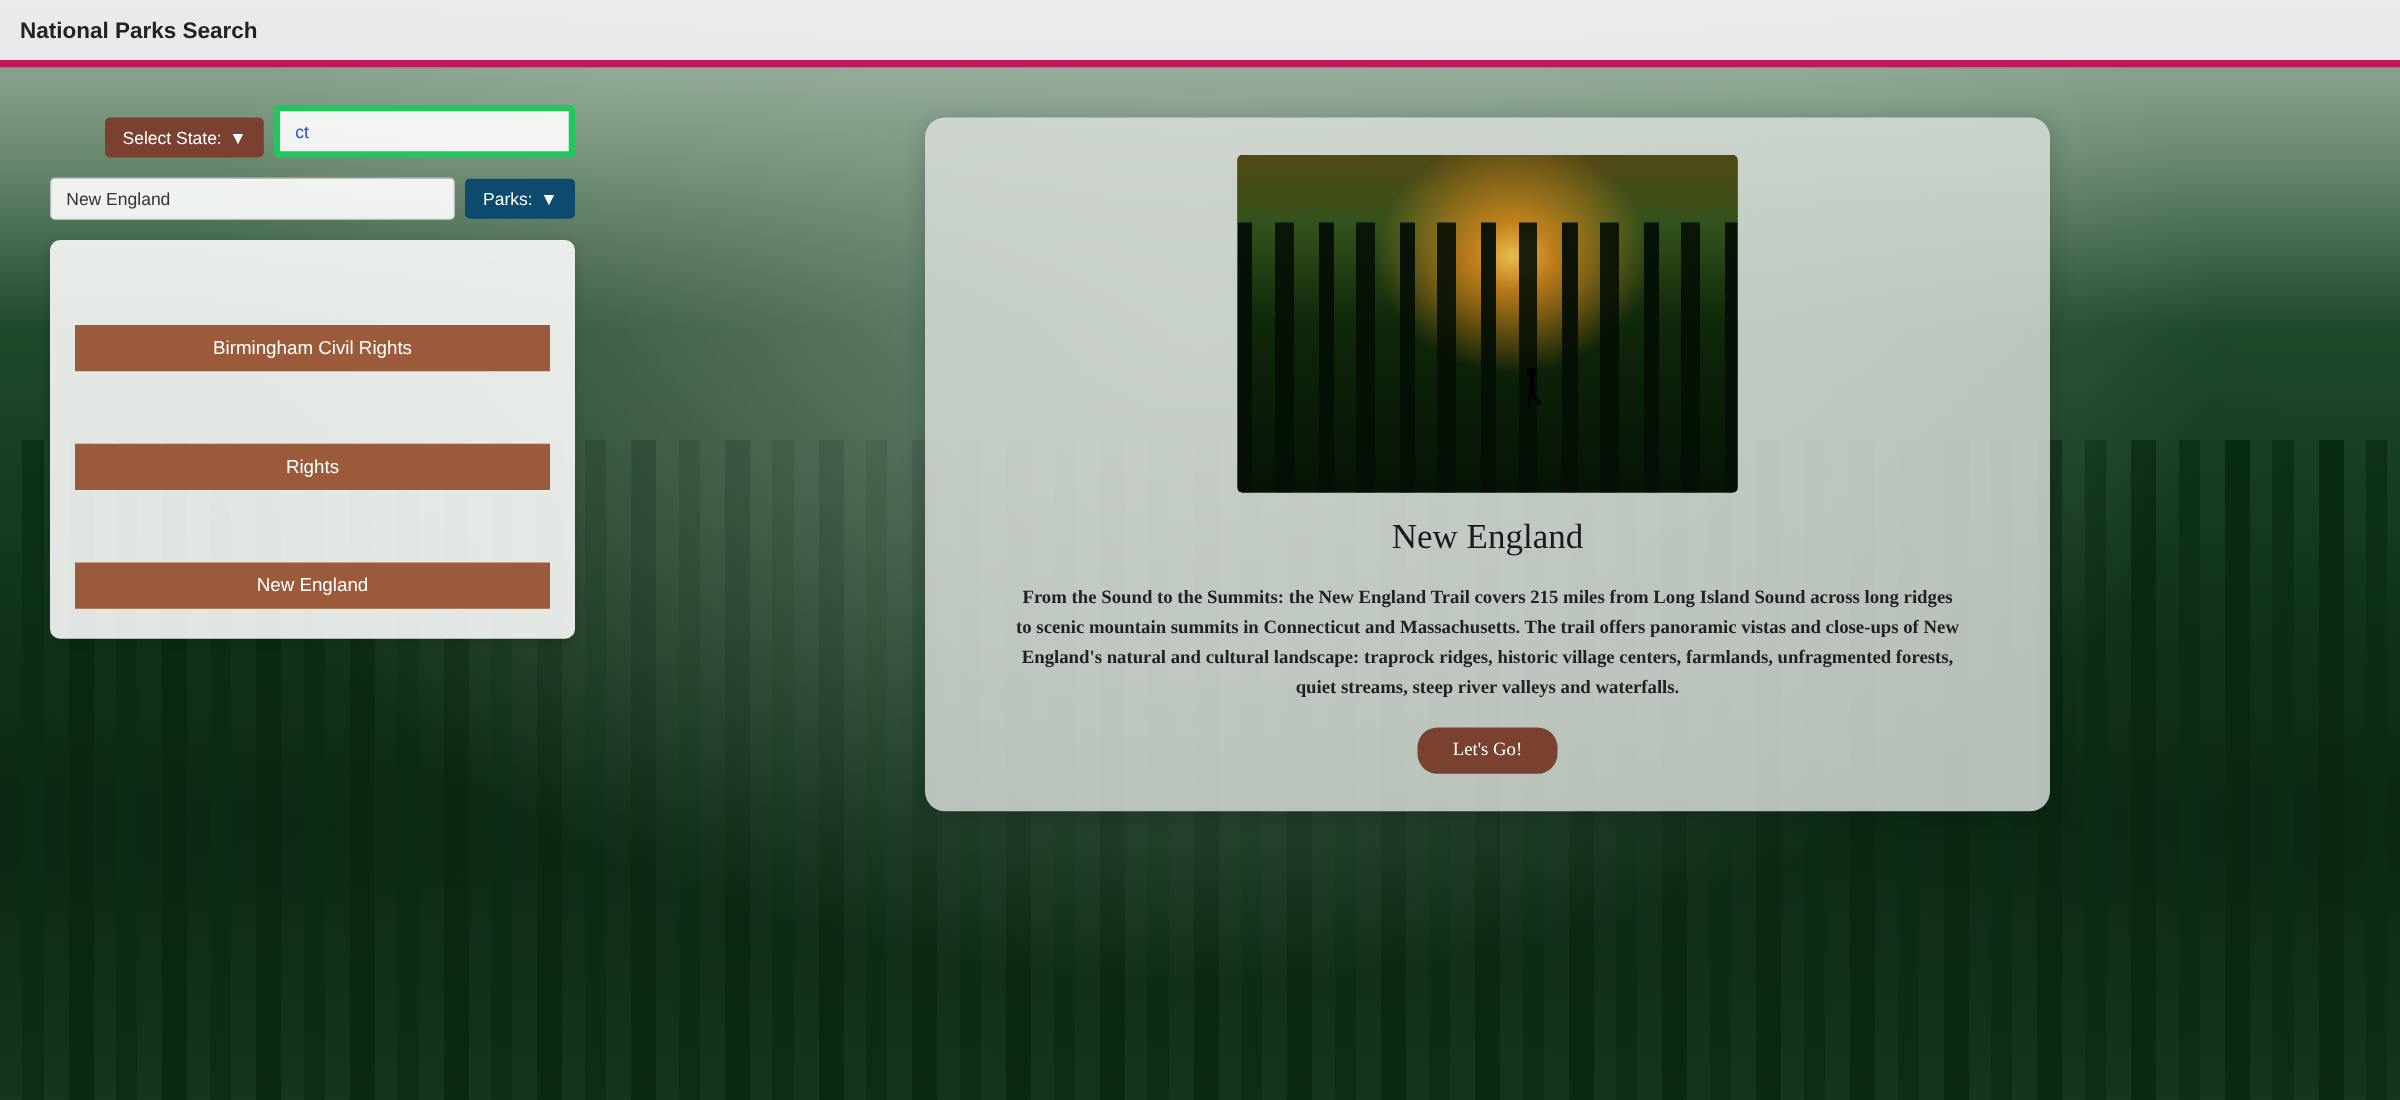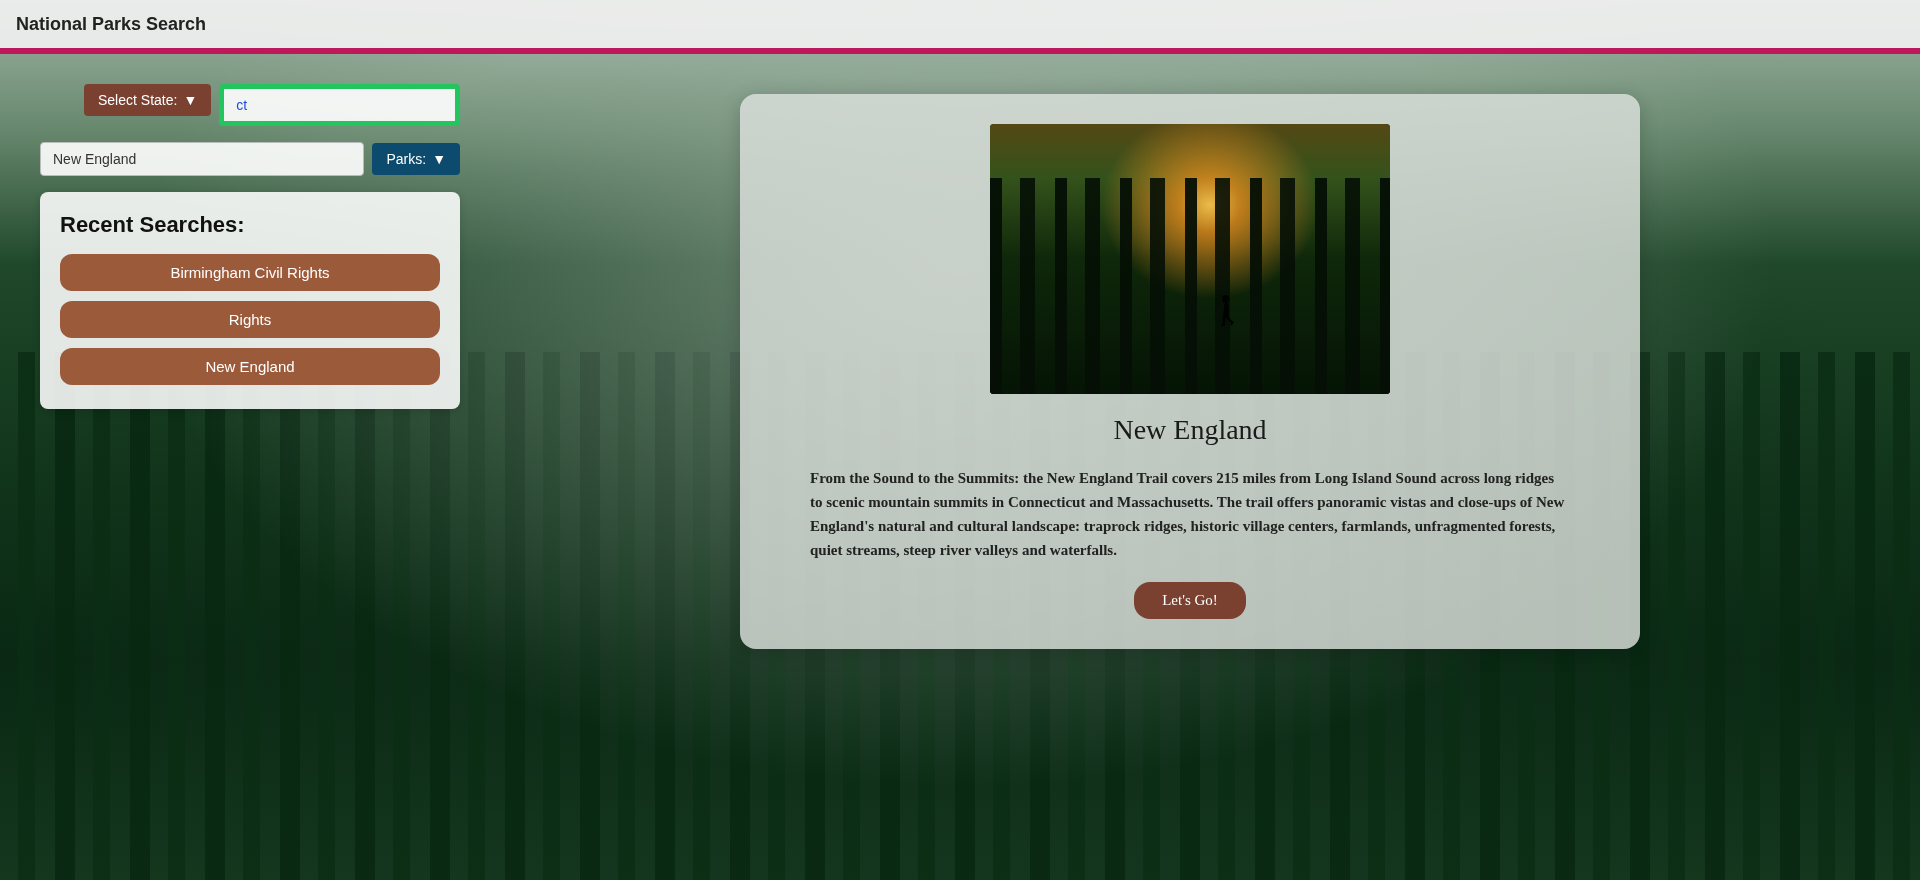--- a/index.html
+++ b/index.html
@@ -100,21 +100,21 @@
       flex-shrink: 0;
       display: flex;
       flex-direction: column;
       gap: 16px;
     }
 
     
     .search-row {
       display: flex;
       gap: 8px;
-      align-items: flex-start;
+      align-items: flex-end;
       padding-left: 44px;
     }
 
     .state-select-btn {
       background: #7a4030;
       color: white;
       border: none;
       padding: 8px 14px;
       border-radius: 4px;
       cursor: pointer;
@@ -185,25 +185,26 @@
       display: flex;
       flex-direction: column;
       gap: 10px;
     }
 
     .recent-item {
       background: #9b5a3a;
       color: white;
       text-align: center;
       padding: 10px 16px;
-      border-radius: 12px;
+      border-radius: 0;
       cursor: pointer;
       font-size: 15px;
       border: none;
       width: 100%;
+      margin-top: 48px;
     }
 
     
     .result-panel {
       flex: 1;
       display: flex;
       align-items: flex-start;
       justify-content: center;
       padding-top: 10px;
     }
@@ -280,21 +281,21 @@
     .result-title {
       font-size: 28px;
       font-weight: normal;
       color: #1a1a1a;
       text-align: center;
     }
 
     .result-description {
       font-size: 15px;
       color: #222;
-      text-align: left;
+      text-align: center;
       line-height: 1.6;
       font-weight: 600;
       max-width: 760px;
       font-family: Liberation Serif, serif;
     }
 
     .lets-go-btn {
       background: #7a4030;
       color: white;
       border: none;
@@ -330,21 +331,20 @@
 
     <div class="park-search-row">
       <input class="park-input" type="text" value="New England" style="">
       <button class="parks-btn">
         <span>Parks:</span>
         <span>▼</span>
       </button>
     </div>
 
     <div class="recent-searches-card">
-      <div class="recent-searches-title">Recent Searches:</div>
       <div class="recent-list">
         <button class="recent-item">Birmingham Civil Rights</button>
         <button class="recent-item">Rights</button>
         <button class="recent-item">New England</button>
       </div>
     </div>
 
   </div>
 
   <div class="result-panel">

